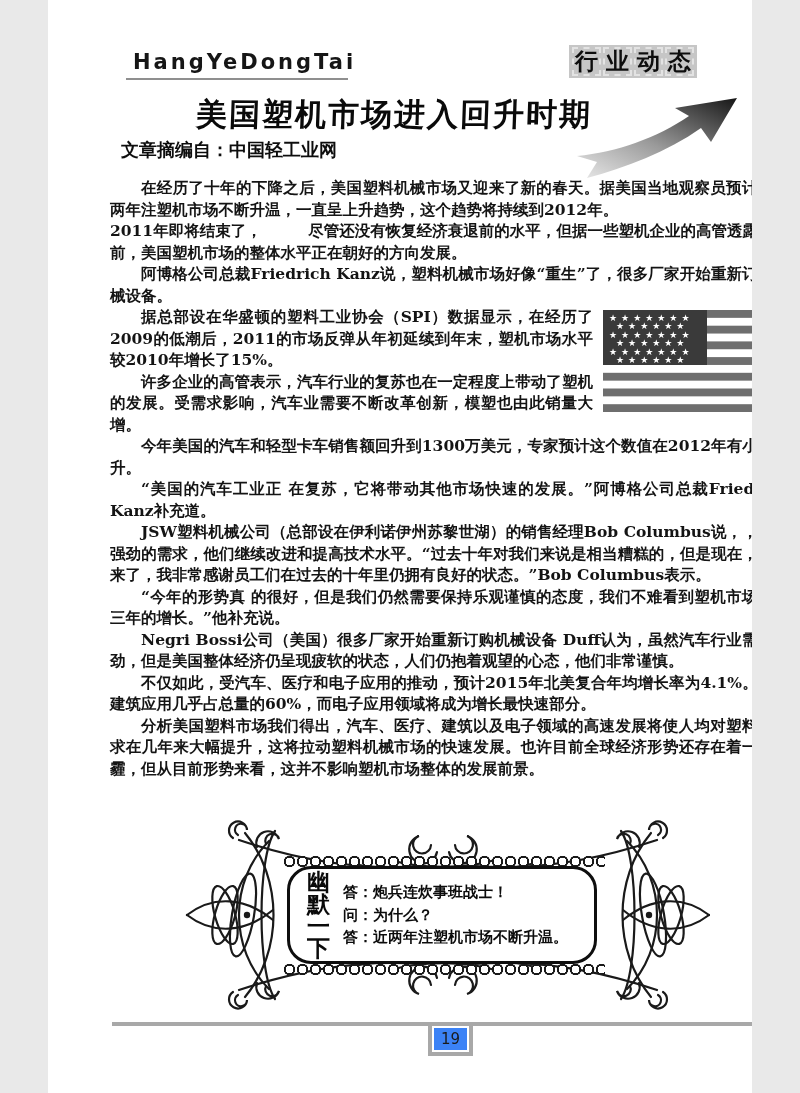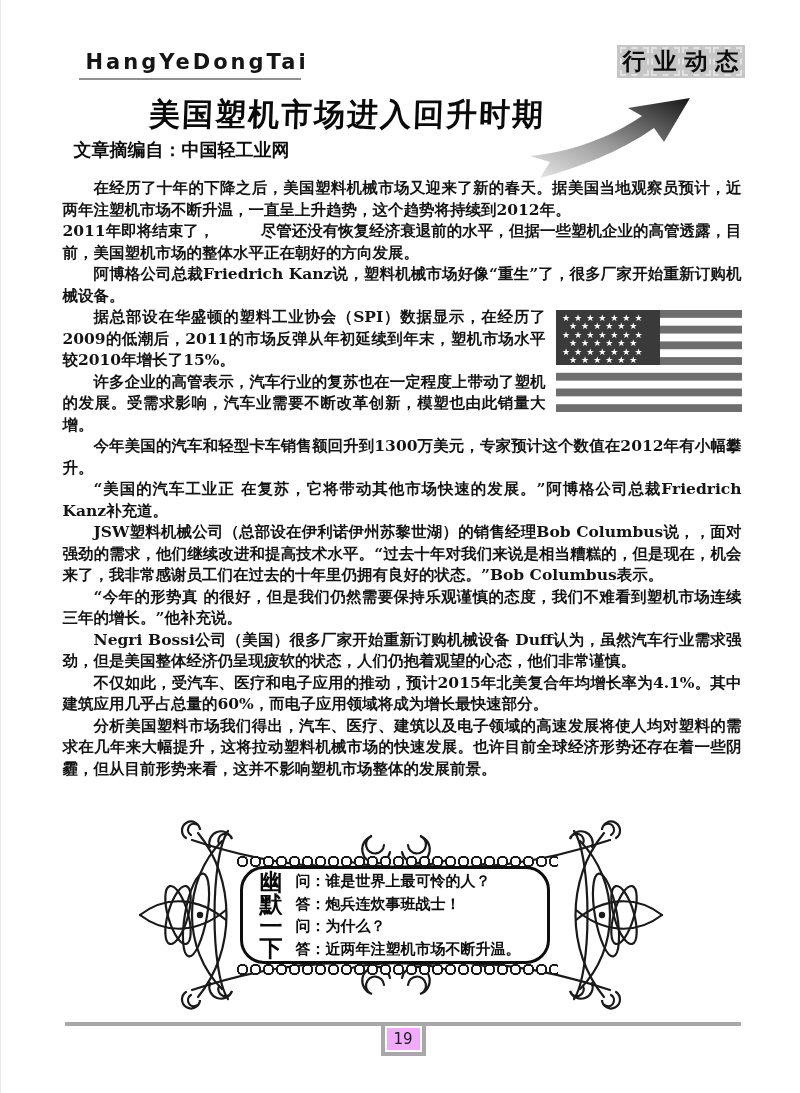--- a/index.html
+++ b/index.html
@@ -1,17 +1,17 @@
 <!DOCTYPE html>
 <html><head>
 <meta charset="utf-8">
 <style>
   html,body{margin:0;padding:0;background:#e9e9e9;}
   .page{
-    position:relative;width:799px;height:1093px;margin:0 auto;background:#ffffff;
+    position:relative;width:704px;height:1093px;margin:0 auto;background:#ffffff;
     font-family:"DejaVu Serif","Liberation Serif",serif;color:#111;overflow:hidden;
   }
   
   .brand{
     position:absolute;left:85px;top:50px;font-family:"DejaVu Sans","Liberation Sans",sans-serif;
     font-weight:800;font-size:21px;letter-spacing:3px;color:#161616;
   }
   .brand-underline{position:absolute;left:78px;top:78px;width:222px;height:2px;background:#8f8f8f;}
   .badge{
     position:absolute;right:55px;top:45px;height:33px;background:#c6c6c6;
@@ -56,21 +56,21 @@
     font-family:"DejaVu Sans",sans-serif;
   }
   .humor-lines{display:flex;flex-direction:column;}
   .humor-lines div{font-size:15px;font-weight:800;line-height:22.5px;white-space:nowrap;color:#0c0c0c;}
   
   .footer-rule{position:absolute;left:64px;top:1022px;width:676px;height:4px;background:#a8a8a8;}
   .page-tab{
     position:absolute;left:380px;top:1022px;border:4px solid #a8a8a8;background:#ffffff;padding:2px;
   }
   .page-tab-inner{
-    background:#f0abfc;padding:0 7px;font-family:"DejaVu Sans",sans-serif;
+    background:#3b82f6;padding:0 7px;font-family:"DejaVu Sans",sans-serif;
     font-size:15px;line-height:22px;color:#1a1a1a;
   }
 </style>
 </head>
 <body>
 
 <div class="page">
 
   <div class="brand">HangYeDongTai</div>
   <div class="brand-underline"></div>
@@ -182,21 +182,20 @@
     <div class="pearls bottom"></div>
 
     <div class="humor-box">
       <div class="humor-label">
         <span>幽</span>
         <span>默</span>
         <span>一</span>
         <span>下</span>
       </div>
       <div class="humor-lines">
-        <div>问：谁是世界上最可怜的人？</div>
         <div>答：炮兵连炊事班战士！</div>
         <div>问：为什么？</div>
         <div>答：近两年注塑机市场不断升温。</div>
       </div>
     </div>
   </div>
 
   <div class="footer-rule"></div>
   <div class="page-tab">
     <div class="page-tab-inner">19</div>

